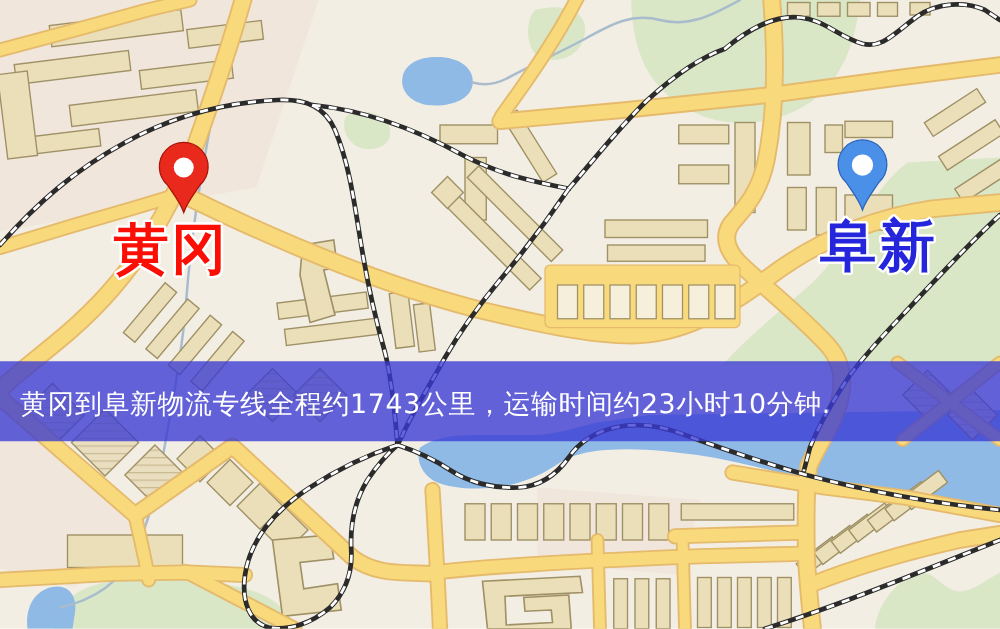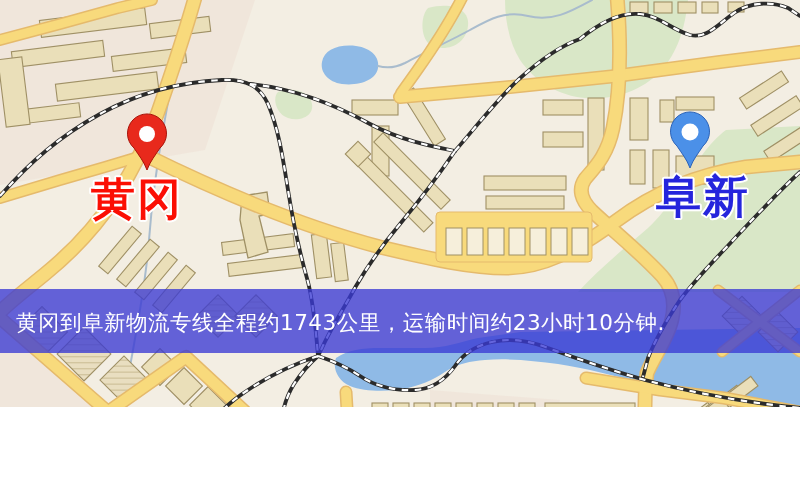--- a/index.html
+++ b/index.html
@@ -1,17 +1,17 @@
 <!DOCTYPE html>
 <html><head>
 <meta charset="utf-8">
 <style>
   html,body{margin:0;padding:0;background:#ffffff;}
   body{font-family:"DejaVu Sans","Liberation Sans",sans-serif;}
-  .stage{position:relative;width:800px;height:407px;overflow:hidden;}
+  .stage{position:relative;width:800px;height:503px;overflow:hidden;}
   svg{display:block;}
   text{font-family:"DejaVu Sans","Liberation Sans",sans-serif;}
   .marker-label{font-weight:bold;paint-order:stroke;stroke:#ffffff;stroke-width:4px;stroke-linejoin:round;letter-spacing:2px;}
   .banner-text{font-size:21.5px;letter-spacing:0.5px;}
 </style>
 </head>
 <body>
 
 <div class="stage">
 <svg width="800" height="503" viewBox="0 0 800 503" xmlns="http://www.w3.org/2000/svg">

